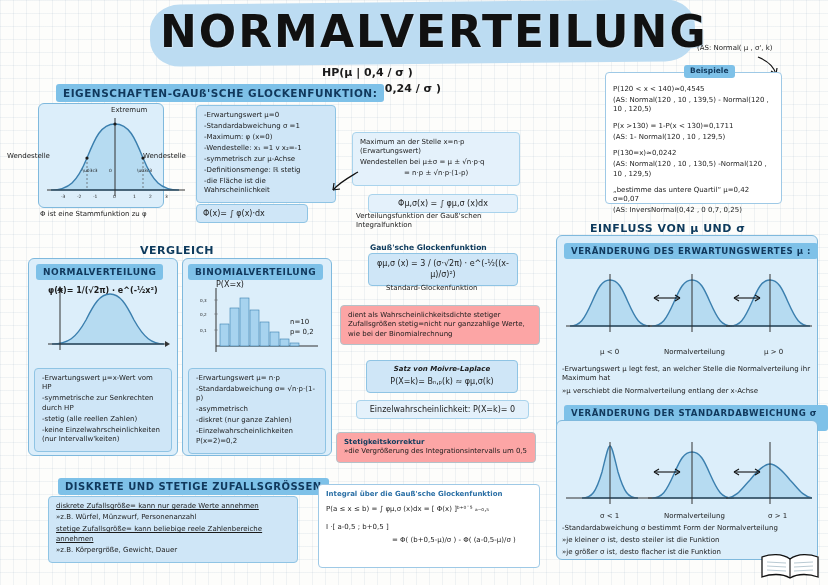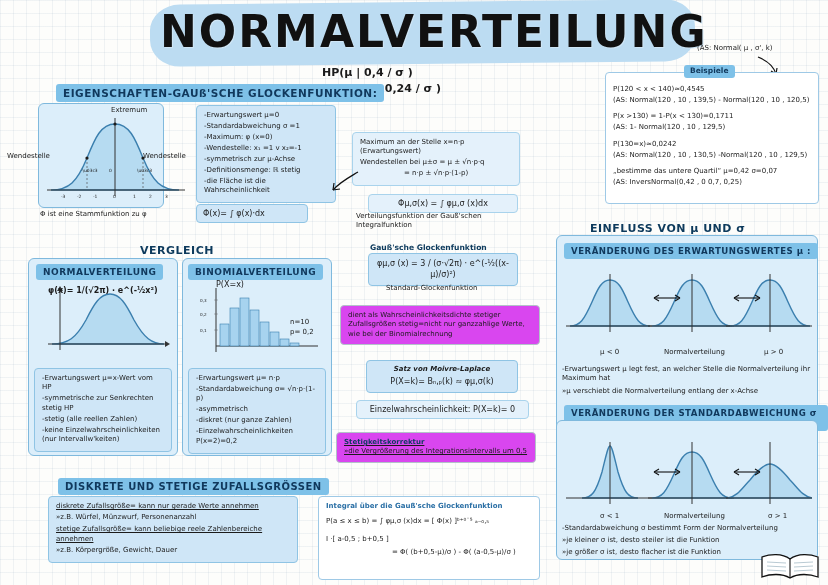--- a/index.html
+++ b/index.html
@@ -75,21 +75,21 @@
   }
   .box-white {
     background: #ffffff;
     border: 1px solid #9ec9e6;
     border-radius: 4px;
     padding: 5px 7px;
     font-size: 8.2px;
     line-height: 1.45;
   }
   .box-gray {
-    background: #d946ef;
+    background: #fca5a5;
     border: 1px solid #b3c2c9;
     border-radius: 4px;
     padding: 5px 7px;
     font-size: 8.3px;
     line-height: 1.42;
   }
   .panel {
     background: #dceefa;
     border: 1.4px solid #7fb9dd;
     border-radius: 6px;
@@ -118,21 +118,21 @@
 <div class="abs title">NORMALVERTEILUNG</div>
 
 <div class="abs" style="left:697px; top:44px; width:148px;">
   <div class="xs">(AS: Normal( μ , σ', k)</div>
 </div>
 <svg class="abs" style="left:756px; top:55px;" width="26" height="22">
   <path class="arrow" d="M2,2 C12,6 18,12 20,19"></path>
   <path class="arrow" d="M20,19 l-5,-3 M20,19 l1,-6"></path>
 </svg>
 
-<div class="abs box-white" style="left:605px; top:72px; width:214px; height:132px;">
+<div class="abs box-white" style="left:605px; top:72px; width:177px; height:132px;">
   <div class="abs" style="left:78px; top:-8px; background:#7ec1e8; color:#10385c; font-size:7.5px; font-weight:bold; padding:1px 6px; border-radius:3px;">Beispiele</div>
   <ul class="nobul xs" style="margin-top:7px;">
     <li>P(120 &lt; x &lt; 140)≈0,4545</li>
     <li>(AS: Normal(120 , 10 , 139,5) - Normal(120 , 10 , 120,5)</li>
     <li style="height:4px;"></li>
     <li>P(x &gt;130) = 1-P(x &lt; 130)=0,1711</li>
     <li>(AS: 1- Normal(120 , 10 , 129,5)</li>
     <li style="height:4px;"></li>
     <li>P(130=x)≈0,0242</li>
     <li>(AS: Normal(120 , 10 , 130,5) -Normal(120 , 10 , 129,5)</li>
@@ -223,21 +223,21 @@
 
 <div class="abs box" style="left:366px; top:360px; width:152px; text-align:center; padding:4px 6px;">
   <div class="xs" style="font-weight:bold;font-style:italic;">Satz von Moivre-Laplace</div>
   <div class="cap" style="margin-top:2px;">P(X=k)= Bₙ,ₚ(k) ≈ φμ,σ(k)</div>
 </div>
 
 <div class="abs box-light" style="left:356px; top:400px; width:173px; text-align:center; padding:3px 6px;">
   <div class="cap">Einzelwahrscheinlichkeit: P(X=k)= 0</div>
 </div>
 
-<div class="abs box-gray" style="left:336px; top:432px; width:200px;text-decoration:underline;">
+<div class="abs box-gray" style="left:336px; top:432px; width:200px;">
   <div class="xs" style="font-weight:bold; color:#0d3a5c;">Stetigkeitskorrektur</div>
   <div class="xs">»die Vergrößerung des Integrationsintervalls um 0,5</div>
 </div>
 
 <div class="abs hdr-plain" style="left:140px; top:244px; font-size:11px;">VERGLEICH</div>
 
 <div class="abs panel" style="left:28px; top:258px; width:150px; height:198px;"></div>
 <div class="abs hdr" style="left:36px; top:264px; font-size:9px;">NORMALVERTEILUNG</div>
 <div class="abs" style="left:38px; top:280px;">
   <svg width="132" height="78" viewBox="0 0 132 78">
@@ -245,21 +245,21 @@
     <line class="axis" x1="10" y1="64" x2="130" y2="64"></line>
     <line class="axis" x1="22" y1="8" x2="22" y2="70"></line>
     <path d="M22,6 l-3,5 l6,0 Z" fill="#333"></path>
     <path d="M132,64 l-5,-3 l0,6 Z" fill="#333"></path>
   </svg>
 </div>
 <div class="abs cap" style="left:48px; top:286px;font-weight:bold;">φ(x)= 1/(√2π) · e^(-½x²)</div>
 <div class="abs box" style="left:34px; top:368px; width:138px;">
   <ul class="nobul xs">
     <li>-Erwartungswert μ=x-Wert vom HP</li>
-    <li>-symmetrische zur Senkrechten stetig HP</li>
+    <li>-symmetrische zur Senkrechten durch HP</li>
     <li>-stetig (alle reellen Zahlen)</li>
     <li>-keine Einzelwahrscheinlichkeiten (nur Intervallw'keiten)</li>
   </ul>
 </div>
 
 <div class="abs panel" style="left:182px; top:258px; width:150px; height:198px;"></div>
 <div class="abs hdr" style="left:188px; top:264px; font-size:9px;">BINOMIALVERTEILUNG</div>
 <div class="abs" style="left:190px; top:280px;">
   <svg width="134" height="80" viewBox="0 0 134 80">
     <line class="axis" x1="26" y1="66" x2="128" y2="66"></line>
@@ -302,21 +302,21 @@
 <div class="abs hdr" style="left:58px; top:478px; font-size:10px;">DISKRETE UND STETIGE ZUFALLSGRÖSSEN</div>
 <div class="abs box" style="left:48px; top:496px; width:250px;">
   <ul class="nobul xs">
     <li style="text-decoration:underline;">diskrete Zufallsgröße= kann nur gerade Werte annehmen</li>
     <li>»z.B. Würfel, Münzwurf, Personenanzahl</li>
     <li style="text-decoration:underline; margin-top:3px;">stetige Zufallsgröße= kann beliebige reele Zahlenbereiche annehmen</li>
     <li>»z.B. Körpergröße, Gewicht, Dauer</li>
   </ul>
 </div>
 
-<div class="abs box-white" style="left:318px; top:484px; width:222px; height:84px;margin-top:12px;">
+<div class="abs box-white" style="left:318px; top:484px; width:222px; height:84px;">
   <div class="xs" style="color:#2a6fa5; font-weight:bold;">Integral über die Gauß'sche Glockenfunktion</div>
   <div class="xs" style="margin-top:6px;">P(a ≤ x ≤ b) = ∫ φμ,σ (x)dx = [ Φ(x) ]ᵇ⁺⁰˙⁵ ₐ₋₀,₅</div>
   <div class="xs" style="margin-top:8px;">I ·[ a-0,5 ; b+0,5 ]</div>
   <div class="xs" style="margin-top:4px; padding-left:66px;">= Φ( (b+0,5-μ)/σ ) - Φ( (a-0,5-μ)/σ )</div>
 </div>
 
 <div class="abs hdr-plain" style="left:590px; top:222px; font-size:11px;">EINFLUSS VON μ UND σ</div>
 <div class="abs panel" style="left:556px; top:235px; width:262px; height:196px;"></div>
 <div class="abs hdr" style="left:564px; top:243px; font-size:8.6px;">VERÄNDERUNG DES ERWARTUNGSWERTES μ :</div>
 

